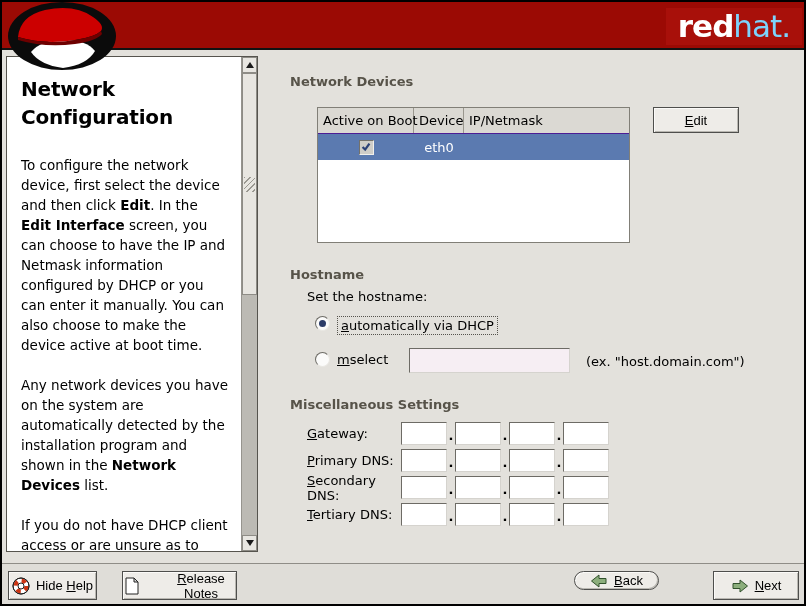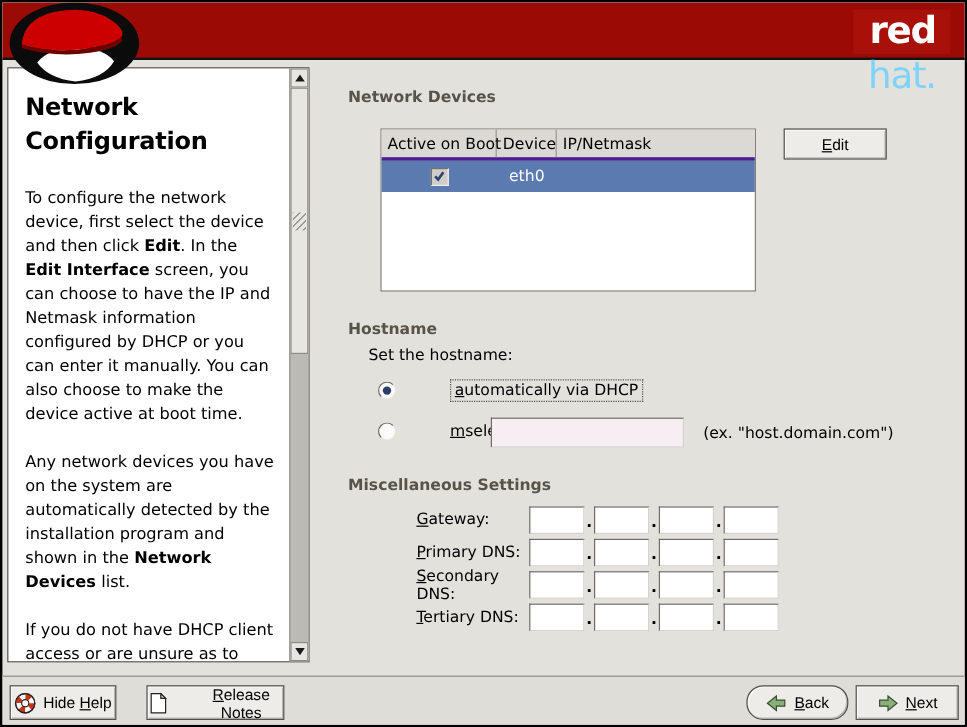--- a/index.html
+++ b/index.html
@@ -2,21 +2,21 @@
 <html><head>
 <meta charset="utf-8">
 <style>
   * { margin:0; padding:0; box-sizing:border-box; }
   html,body { width:806px; height:606px; }
   body { font-family:"DejaVu Sans","Liberation Sans",sans-serif; font-size:13px; color:#000; }
   #app { position:relative; width:806px; height:606px; background:#e3e1dc; border:2px solid #000; overflow:hidden; }
 
   
   #banner { position:absolute; left:0; top:0; width:802px; height:48px; background:#9b0a04; border-bottom:2px solid #121212; }
-  #wordmark-plate { position:absolute; right:12px; top:6px; height:37px; padding:0 12px; background:#a8100a; display:flex; align-items:flex-end;flex-direction:column; }
+  #wordmark-plate { position:absolute; right:2px; top:6px; height:37px; padding:0 12px; background:#a8100a; display:flex; align-items:flex-end; }
   #wordmark-plate .wm-bold { font-size:31px; font-weight:bold; color:#fff; letter-spacing:-1px; line-height:37px; }
   #wordmark-plate .wm-light { font-size:31px; font-weight:normal; color:#7dd3fc; letter-spacing:-1px; line-height:37px; }
   #logo { position:absolute; left:5px; top:0; width:110px; height:69px; z-index:6; }
 
   
   #help-panel { position:absolute; left:4px; top:54px; width:252px; height:496px; background:#fff; border:1px solid #56544e; }
   #help-content { position:absolute; left:0; top:0; right:16px; bottom:0; overflow:hidden; padding:18px 10px 0 14px; }
   #help-content h1 { font-size:20px; line-height:28px; font-weight:bold; margin-bottom:24px; letter-spacing:-0.2px; }
   #help-content p { font-size:13.5px; line-height:20px; margin-bottom:20px; }
   
@@ -24,54 +24,54 @@
   .sb-btn { position:absolute; left:0; width:15px; height:16px; background:#e8e6e1; border:1px solid #8e8c86; display:flex; align-items:center; justify-content:center; }
   #sb-up { top:0; } #sb-down { bottom:0; }
   .tri-up { width:0; height:0; border-left:4px solid transparent; border-right:4px solid transparent; border-bottom:6px solid #1a1a1a; }
   .tri-down { width:0; height:0; border-left:4px solid transparent; border-right:4px solid transparent; border-top:6px solid #1a1a1a; }
   #sb-thumb { position:absolute; left:0; top:16px; width:15px; height:222px; background:#e8e6e1; border:1px solid #8e8c86; display:flex; align-items:center; justify-content:center; }
   #sb-grip { width:11px; height:15px; background:repeating-linear-gradient(135deg,#9a9891 0 1px,transparent 1px 4px); }
 
   
   .section-label { position:absolute; font-weight:bold; font-size:13px; color:#575349; }
   #nd-table { position:absolute; left:315px; top:105px; width:313px; height:136px; background:#fff; border:1px solid #817f77; }
-  #nd-head { display:flex; height:26px; background:#dbd9d3; border-bottom:3px solid #4c1d95; }
+  #nd-head { display:flex; height:26px; background:#dbd9d3; border-bottom:1px solid #4c1d95; }
   #nd-head .th { font-size:13px; padding:5px 5px 0 5px; border-right:1px solid #9a978e; white-space:nowrap; }
   #nd-head .th:nth-child(1){ width:96px; } #nd-head .th:nth-child(2){ width:50px; } #nd-head .th:nth-child(3){ flex:1; border-right:none; }
   #nd-row { display:flex; height:26px; background:#5b7ab0; color:#fff; align-items:center; font-size:13px; }
   #nd-row .cell-active { width:96px; display:flex; justify-content:center; }
   #nd-row .cell-device { width:50px; text-align:center; }
   #nd-row .cell-ip { flex:1; padding-left:7px; }
   #nd-checkbox { width:15px; height:15px; background:#cfcdc8; border:1px solid; border-color:#73716b #f2f0eb #f2f0eb #73716b; display:flex; align-items:center; justify-content:center; }
 
   .btn { background:#eeece8; border:1px solid #4e4e4c; box-shadow:inset 1px 1px 0 #fbfaf8, inset -1px -1px 0 #b9b7b1; display:flex; align-items:center; justify-content:center; gap:6px; font-size:13px; color:#000; cursor:default; }
   #edit-button { position:absolute; left:651px; top:105px; width:86px; height:26px; }
 
   #set-hostname-label { position:absolute; left:305px; top:287px; font-size:13px; }
-  .radio-row { position:absolute; display:flex; align-items:center;gap:38px; }
+  .radio-row { position:absolute; display:flex; align-items:flex-start; }
   .radio { width:15px; height:15px; border-radius:50%; background:#fbfbfa; border:1px solid; border-color:#6d6b65 #e9e7e2 #e9e7e2 #6d6b65; position:relative; flex:0 0 auto; }
   .radio.checked::after { content:""; position:absolute; left:3px; top:3px; width:7px; height:7px; border-radius:50%; background:#2c3c68; }
   .radio-label { font-size:13px; margin-left:7px; }
   .focus-dotted { border:1px dotted #55534d; padding:1px 3px; }
   #auto-radio-row { left:313px; top:314px; }
   #manual-radio-row { left:313px; top:350px; }
   #manual-hostname-input { position:absolute; left:407px; top:346px; width:161px; height:25px; background:#f6eef3; border:1px solid; border-color:#6d6b65 #d5d3ce #d5d3ce #6d6b65; font-size:13px; padding:0 4px; font-family:"DejaVu Sans","Liberation Sans",sans-serif; }
   #hostname-example { position:absolute; left:584px; top:352px; font-size:13px; }
 
-  #misc-grid { position:absolute; left:305px; top:420px;margin-left:40px; }
+  #misc-grid { position:absolute; left:305px; top:420px; }
   .misc-row { display:flex; align-items:center; height:23px; margin-bottom:4px; }
   .misc-label { width:94px; font-size:13px; }
   .octet-input { width:46px; height:23px; background:#fff; border:1px solid; border-color:#6d6b65 #d5d3ce #d5d3ce #6d6b65; font-size:13px; padding:0 3px; font-family:"DejaVu Sans","Liberation Sans",sans-serif; }
   .dot { width:8px; text-align:center; font-weight:bold; align-self:flex-end; line-height:18px; }
 
   
   #footer { position:absolute; left:0; right:0; bottom:0; top:561px; background:#dfddd8; border-top:1px solid #8f8d87; }
   #hide-help-button { position:absolute; left:6px; top:7px; width:89px; height:29px; }
   #release-notes-button { position:absolute; left:120px; top:7px; width:115px; height:29px;gap:25px; }
-  #back-button { position:absolute; left:620px; top:7px; width:85px; height:29px;border-radius:14px; }
+  #back-button { position:absolute; left:572px; top:7px; width:85px; height:19px;border-radius:14px; }
   #next-button { position:absolute; left:711px; top:7px; width:86px; height:29px; }
   .btn u { text-decoration:underline; }
   .icon16 { width:18px; height:18px; flex:0 0 auto; }
 </style>
 </head>
 <body>
 
 <div id="app">
 
   <div id="banner">

